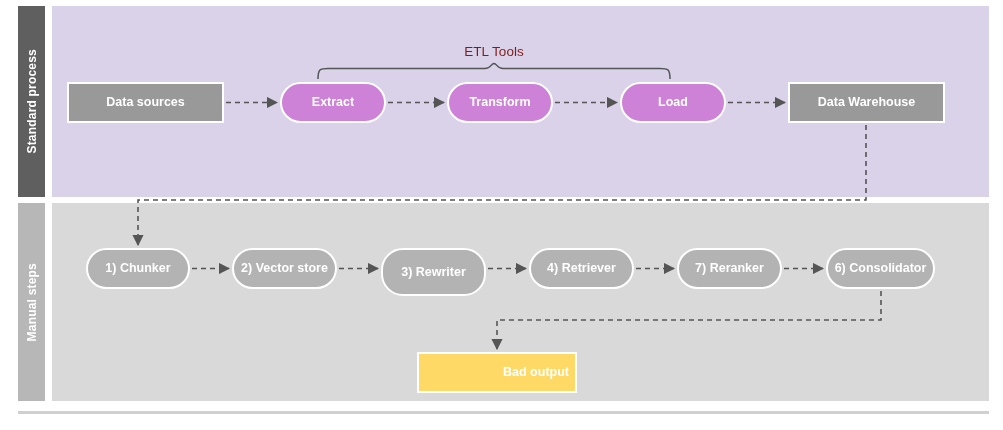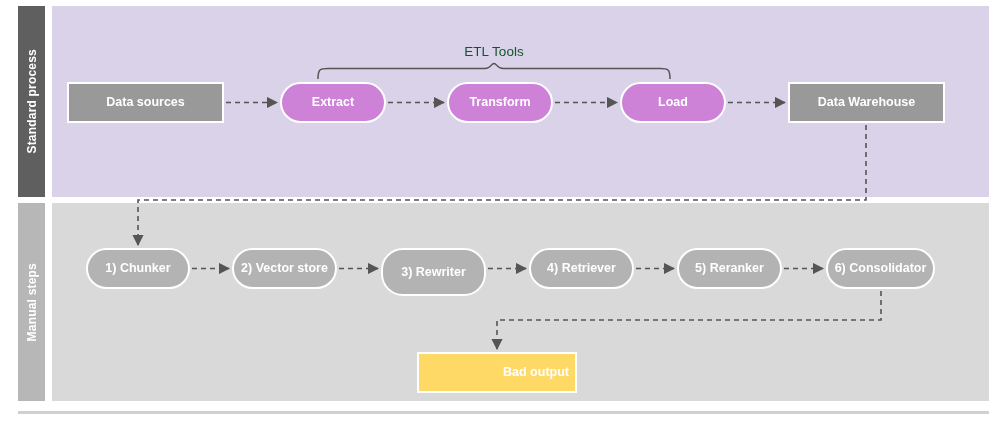--- a/index.html
+++ b/index.html
@@ -116,21 +116,21 @@
     z-index: 4;
     pointer-events: none;
   }
 
   
   #etl-tools-label {
     position: absolute;
     left: 394px; top: 44px;
     width: 200px;
     text-align: center;
-    color: #14532d;
+    color: #7f1d1d;
     font-size: 13.5px;
     font-weight: normal;
     z-index: 6;
   }
 </style>
 </head>
 <body>
 
 <div id="canvas">
 
@@ -203,21 +203,21 @@
   <div class="node pill n-soft" id="node-vector-store">
     <span>2) Vector store</span>
   </div>
   <div class="node pill n-soft" id="node-rewriter">
     <span>3) Rewriter</span>
   </div>
   <div class="node pill n-soft" id="node-retriever">
     <span>4) Retriever</span>
   </div>
   <div class="node pill n-soft" id="node-reranker">
-    <span>5) Reranker</span>
+    <span>7) Reranker</span>
   </div>
   <div class="node pill n-soft" id="node-consolidator">
     <span>6) Consolidator</span>
   </div>
   <div class="node rect n-yellow" id="node-bad-output">
     <span>Bad output</span>
   </div>
 
   <div id="bottom-rule"></div>
 </div>

